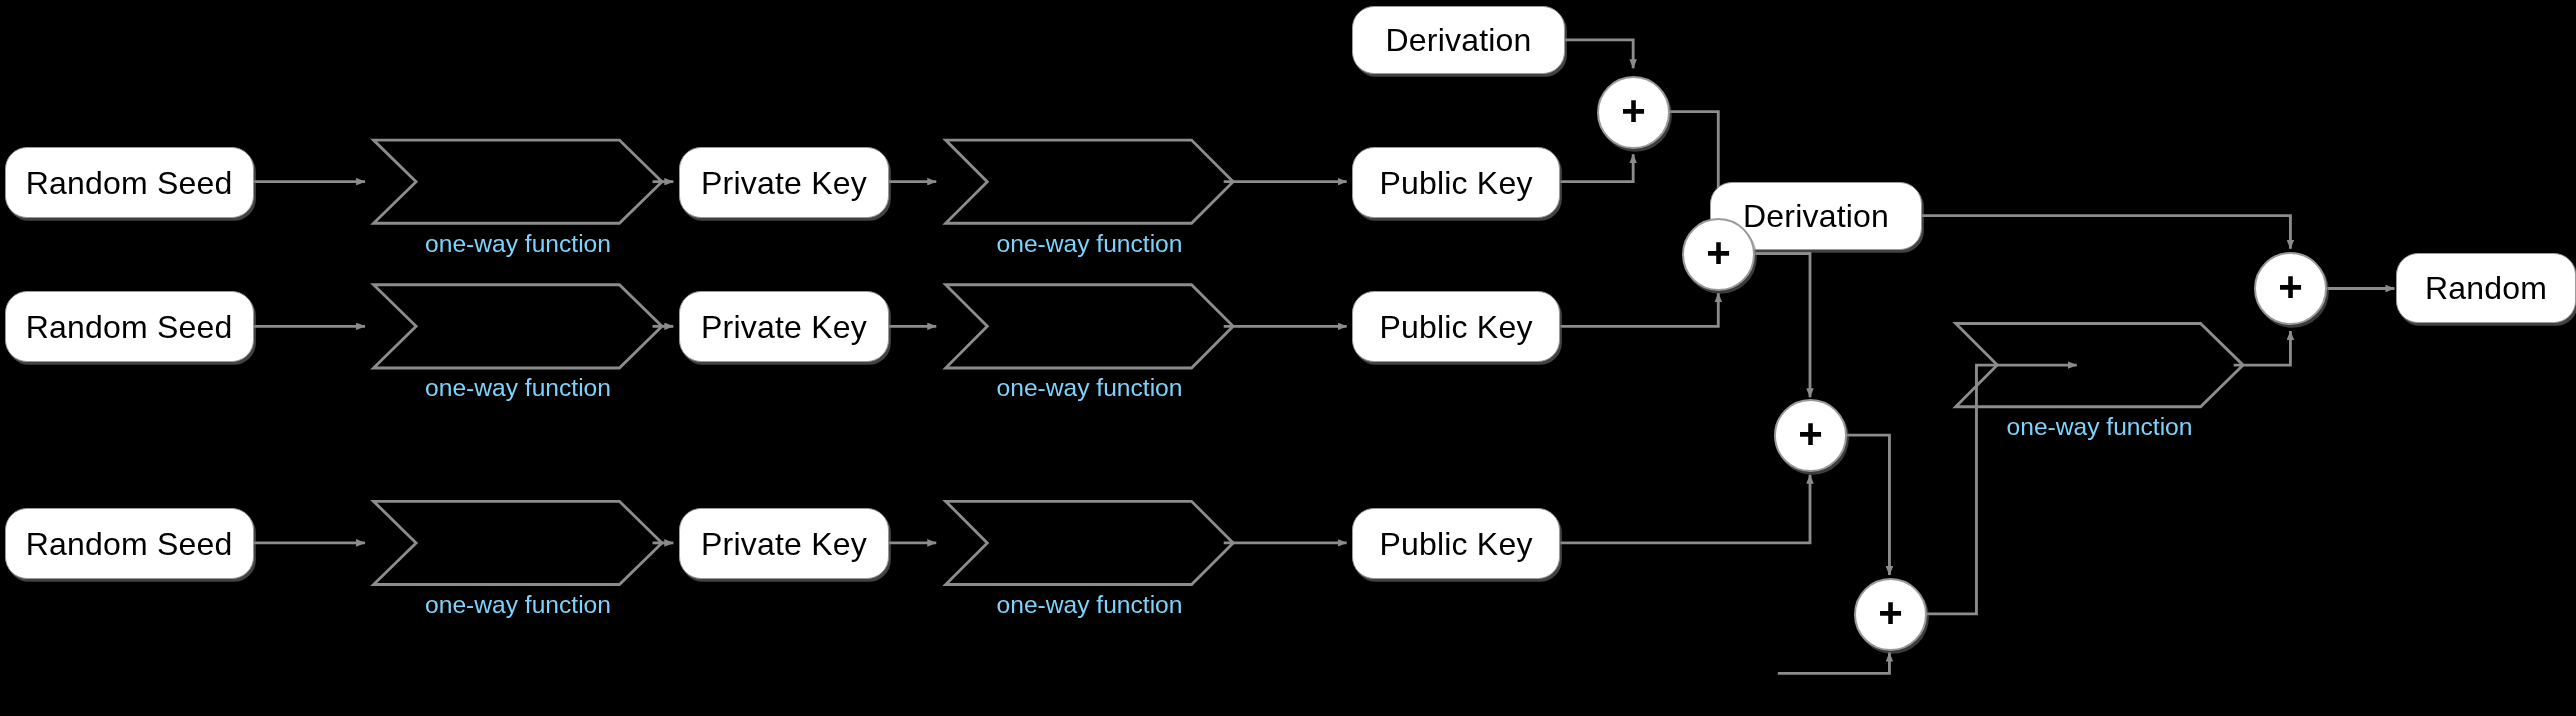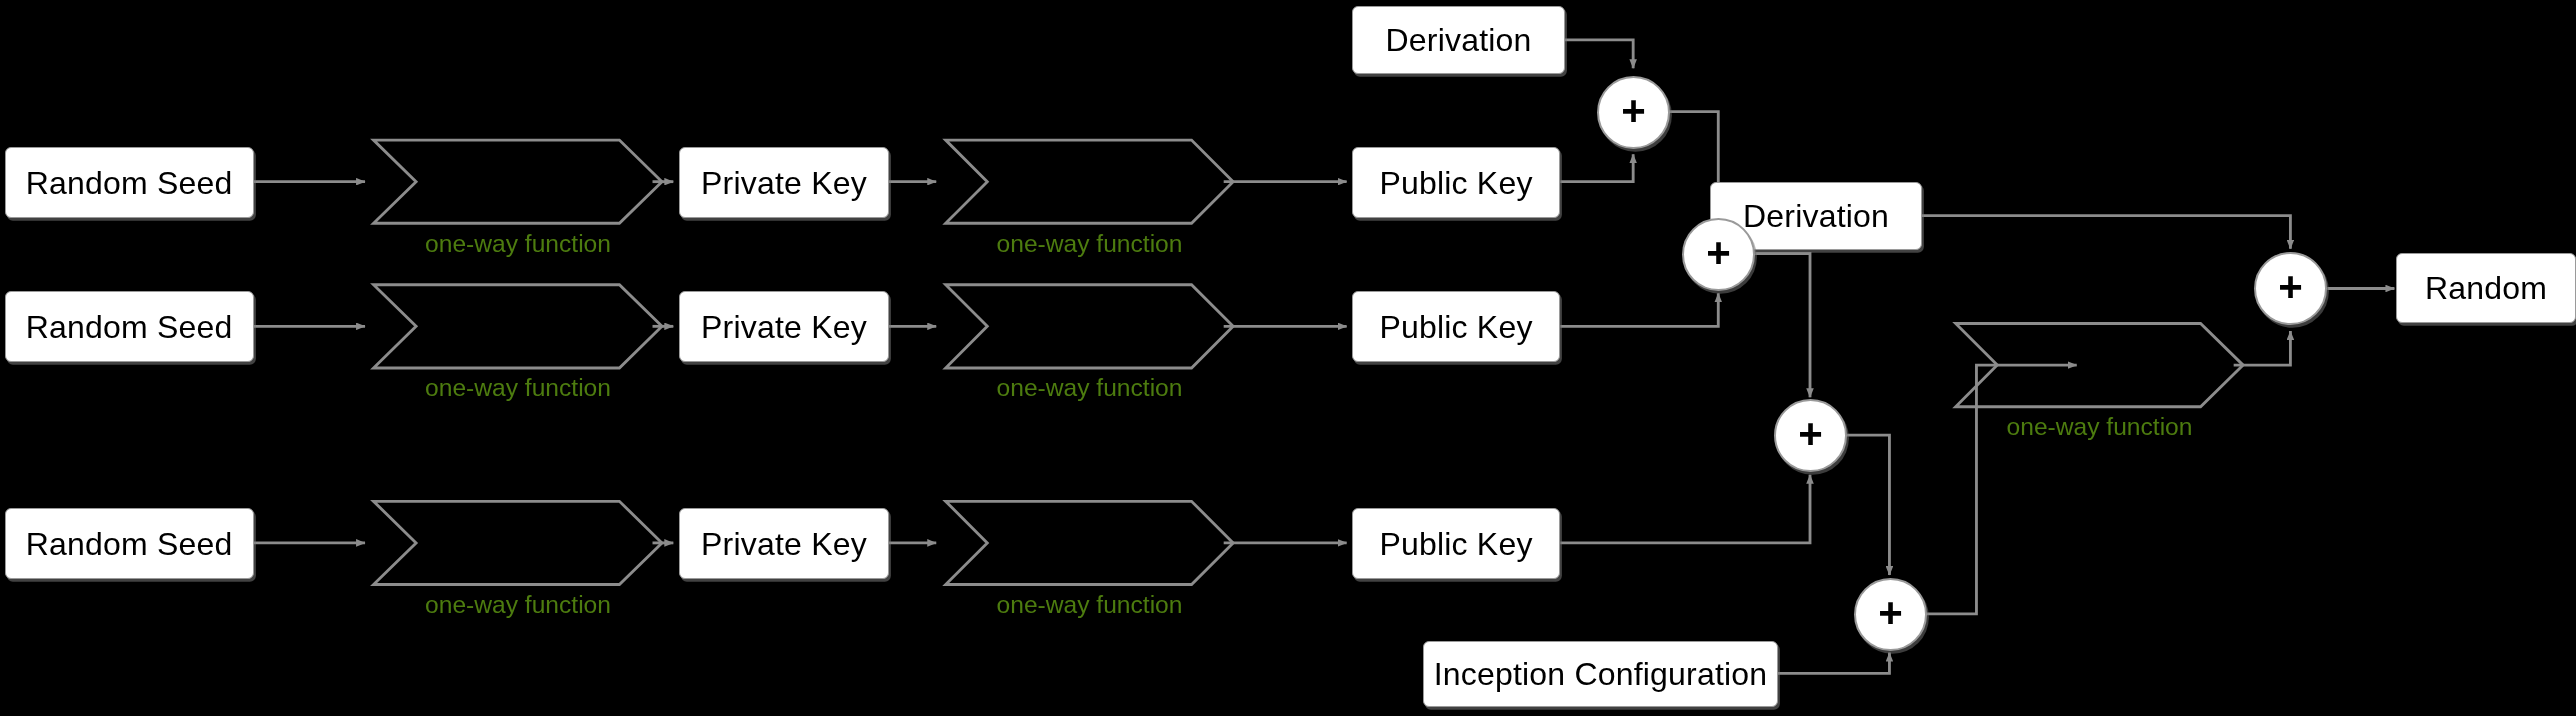--- a/index.html
+++ b/index.html
@@ -19,21 +19,21 @@
     position: absolute;
     top: 0;
     left: 0;
     width: 2576px;
     height: 717px;
   }
   .node-box {
     position: absolute;
     background: #ffffff;
     border: 1.9px solid #9a9a9a;
-    border-radius: 6px;
+    border-radius: 22px;
     box-sizing: border-box;
     display: flex;
     align-items: center;
     justify-content: center;
     box-shadow: 1.9px 2.8px 0 rgba(120,120,120,0.55);
   }
   .node-box .label {
     color: #000000;
     font-family: "Liberation Sans", sans-serif;
     font-size: 32px;
@@ -55,21 +55,21 @@
   .plus-node .label {
     color: #000000;
     font-family: "Liberation Sans", sans-serif;
     font-size: 42px;
     font-weight: 700;
     line-height: 1;
     margin-top: -3.8px;
   }
   .owf-label {
     position: absolute;
-    color: #4d7c0f;
+    color: #7dd3fc;
     font-family: "Liberation Sans", sans-serif;
     font-size: 24.6px;
     white-space: nowrap;
     text-align: center;
   }
 </style>
 </head>
 <body>
 
 <div id="canvas">
@@ -165,23 +165,20 @@
     <span class="label">Private Key</span>
   </div>
   <div class="node-box" style="left:1352px; top:508px; width:208px; height:71px;">
     <span class="label">Public Key</span>
   </div>
 
   <div class="node-box" style="left:1352px; top:5.7px; width:213px; height:68px;">
     <span class="label">Derivation</span>
   </div>
 
-  <div class="node-box" style="left:1423px; top:641px; width:355px; height:66px;">
-    <span class="label">Inception Configuration</span>
-  </div>
 
   <div class="node-box" style="left:1710px; top:182px; width:212px; height:68px;">
     <span class="label">Derivation</span>
   </div>
 
   <div class="node-box" style="left:2396px; top:253px; width:180px; height:70px;">
     <span class="label">Random</span>
   </div>
 
   <div class="plus-node" style="left:1597px; top:76px; width:73px; height:73px;">

